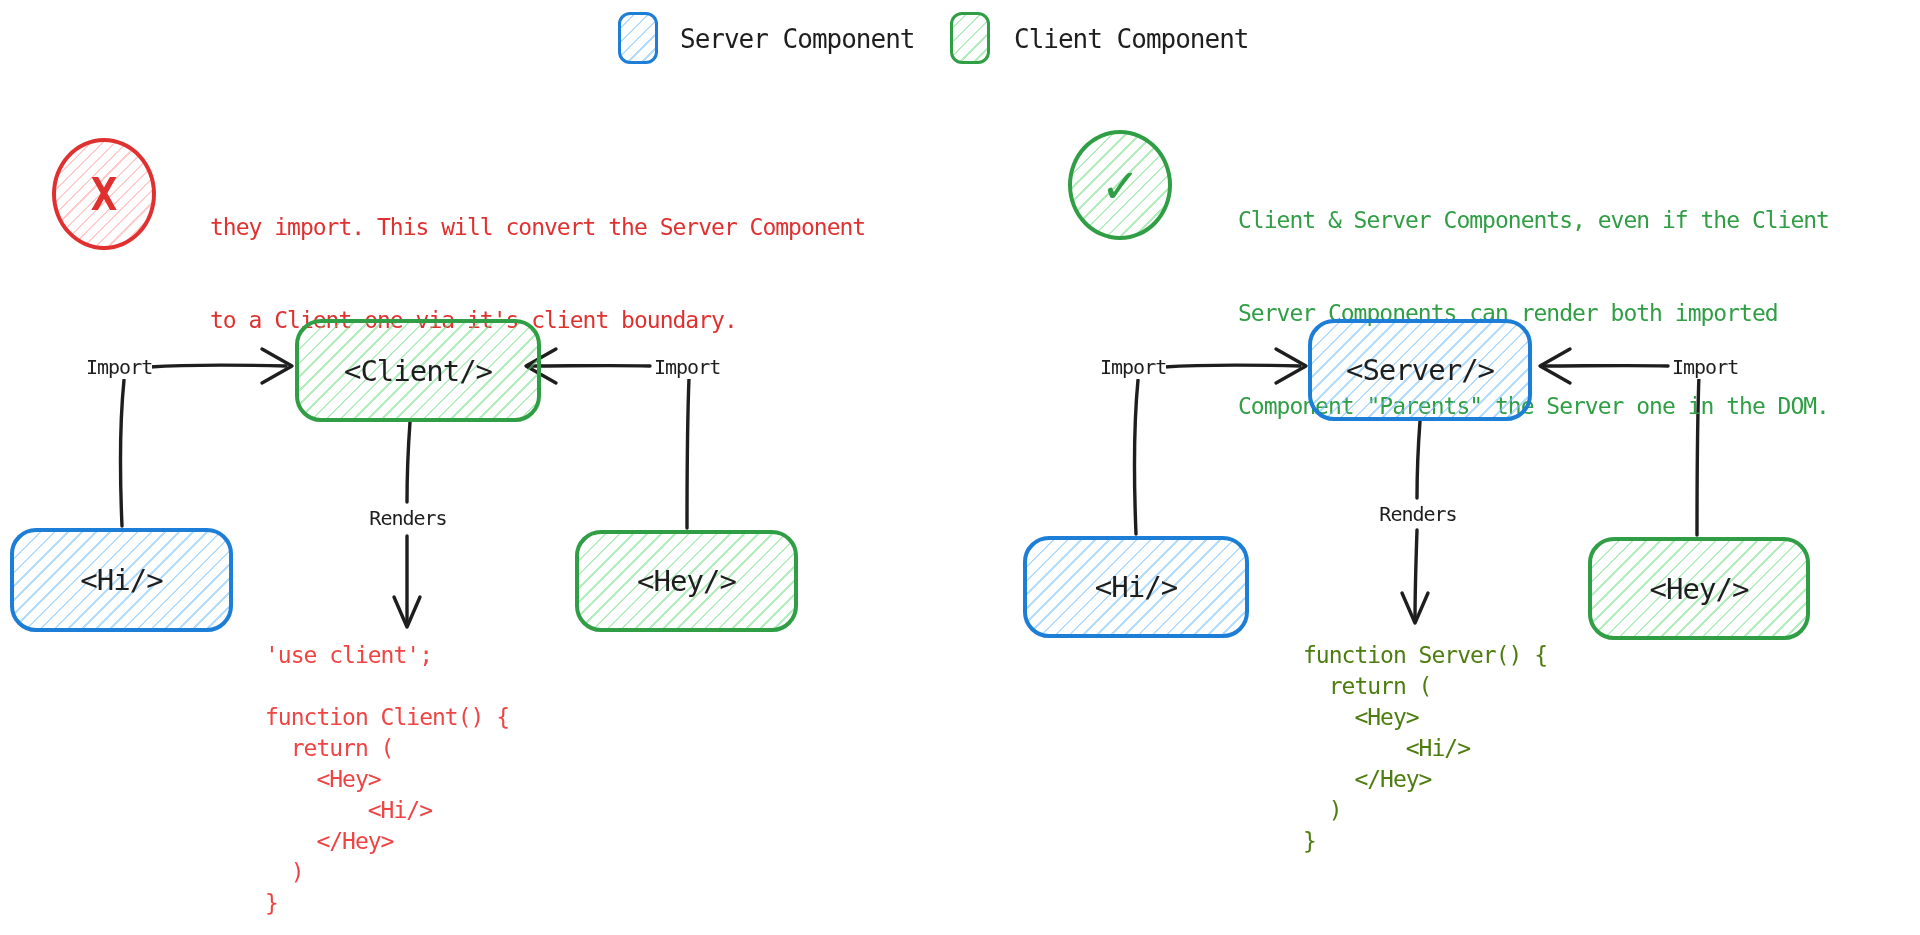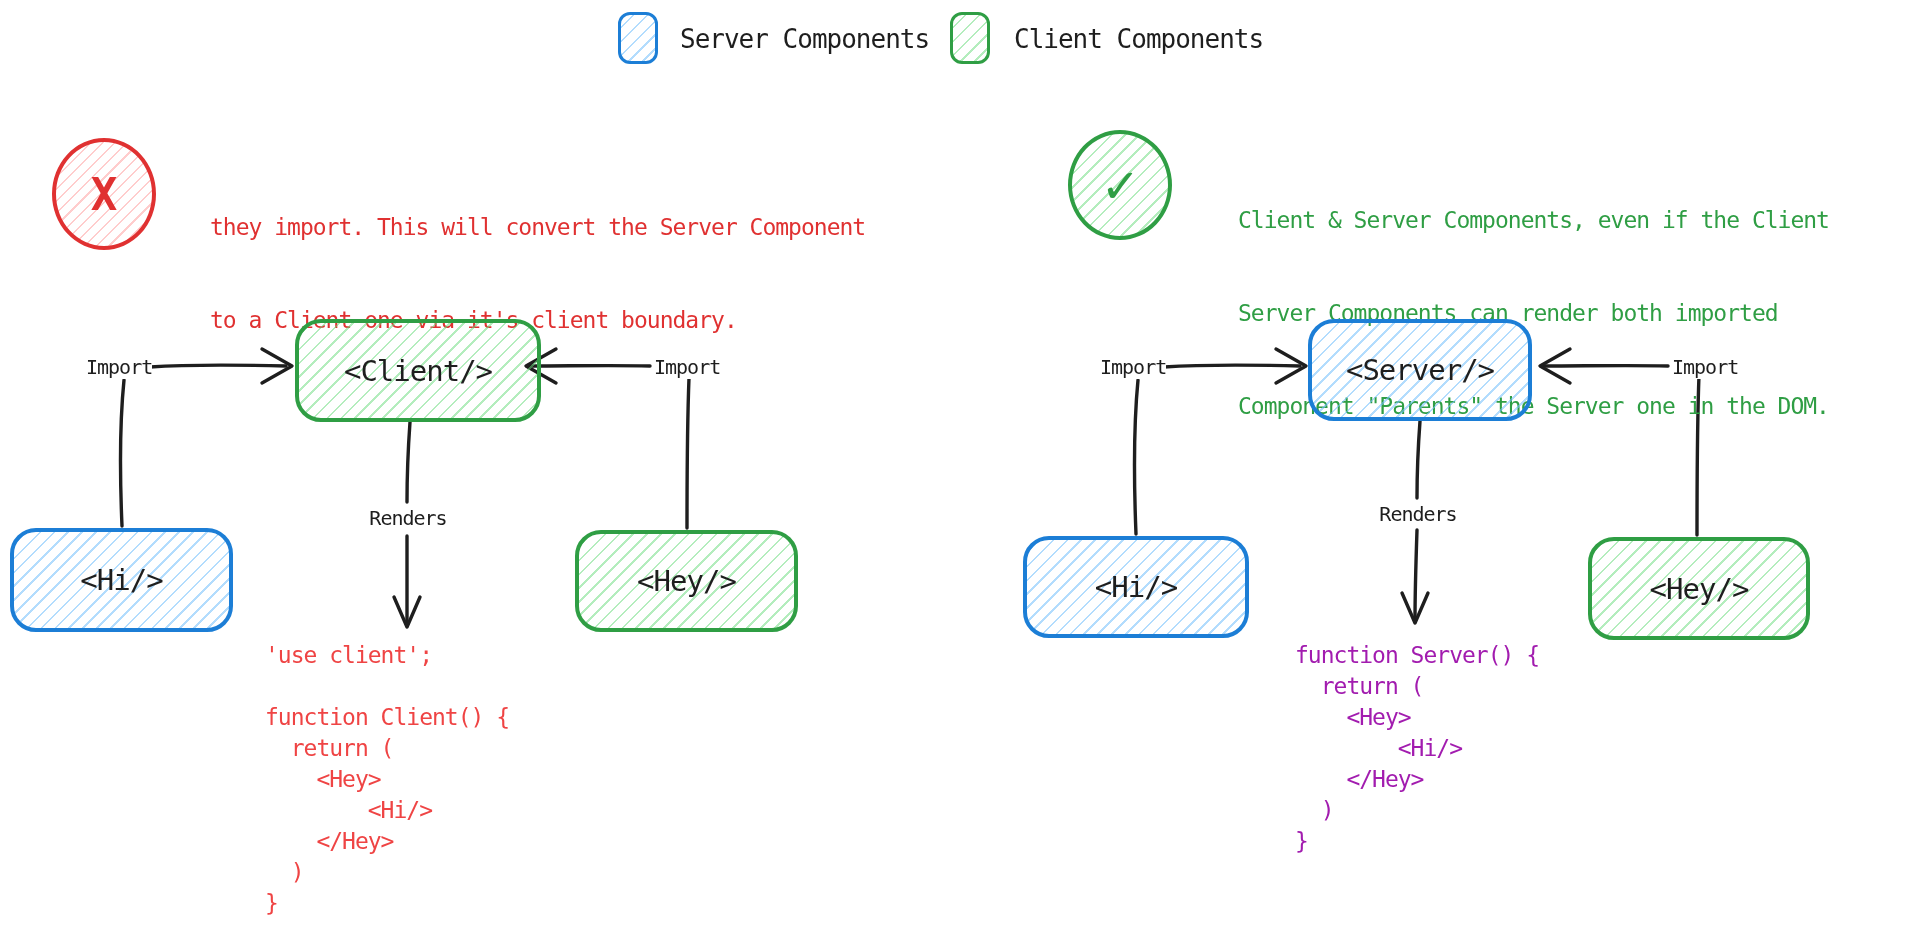--- a/index.html
+++ b/index.html
@@ -35,21 +35,21 @@
   
   .node-box { border-radius:26px; border:4px solid; display:flex; align-items:center; justify-content:center; }
   .node-box.blue  { border-color:#1c7ed6;text-align:right; }
   .node-box.green { border-color:#2f9e44; }
   .node-label { font-size:29px; letter-spacing:-1px; color:#1e1e1e; }
 
   .edge-label { font-size:20px; letter-spacing:-1px; white-space:nowrap; background:#ffffff; }
 
   pre.code { font-family:"DejaVu Sans Mono", monospace; font-size:23px; line-height:31px; letter-spacing:-1px; }
   pre.code.green { color:#ef4444; }
-  pre.code.blue  { color:#a21caf; }
+  pre.code.blue  { color:#4d7c0f;margin-left:8px; }
 
   svg.wires { position:absolute; left:0; top:0; width:1920px; height:935px; pointer-events:none; }
   svg.wires path { fill:none; stroke:#1e1e1e; stroke-width:3.4; stroke-linecap:round; stroke-linejoin:round; }
 </style>
 </head>
 <body>
 
 <div class="canvas">
 
   <svg class="wires" viewBox="0 0 1920 935" aria-hidden="true">
@@ -81,23 +81,23 @@
     <path d="M1138,380 C1133,432 1134,485 1136,534"></path>
     <path d="M1699,375 C1697,430 1697,485 1697,535"></path>
     <path d="M1420,421 C1418,448 1417,472 1417,498"></path>
     <g>
       <path d="M1417,530 C1416,560 1415,592 1415,620"></path>
       <path d="M1402,593 L1415,623 L1428,593"></path>
     </g>
   </svg>
 
   <div class="abs legend-swatch blue hatch-blue" style="left:618px; top:12px;"></div>
-  <div class="abs legend-label" style="left:680px; top:24px;">Server Components</div>
+  <div class="abs legend-label" style="left:680px; top:24px;">Server Component</div>
   <div class="abs legend-swatch green hatch-green" style="left:950px; top:12px;"></div>
-  <div class="abs legend-label" style="left:1014px; top:24px;">Client Components</div>
+  <div class="abs legend-label" style="left:1014px; top:24px;">Client Component</div>
 
   <div class="abs mark-circle red hatch-red" style="left:52px; top:138px; width:104px; height:112px;">
     <span class="mark-x">X</span>
   </div>
   <div class="abs note red" style="left:210px; top:150px;">
     <div>they import. This will convert the Server Component</div>
     <div>to a Client one via it's client boundary.</div>
   </div>
 
   <div class="abs mark-circle green hatch-green" style="left:1068px; top:130px; width:104px; height:110px;">

